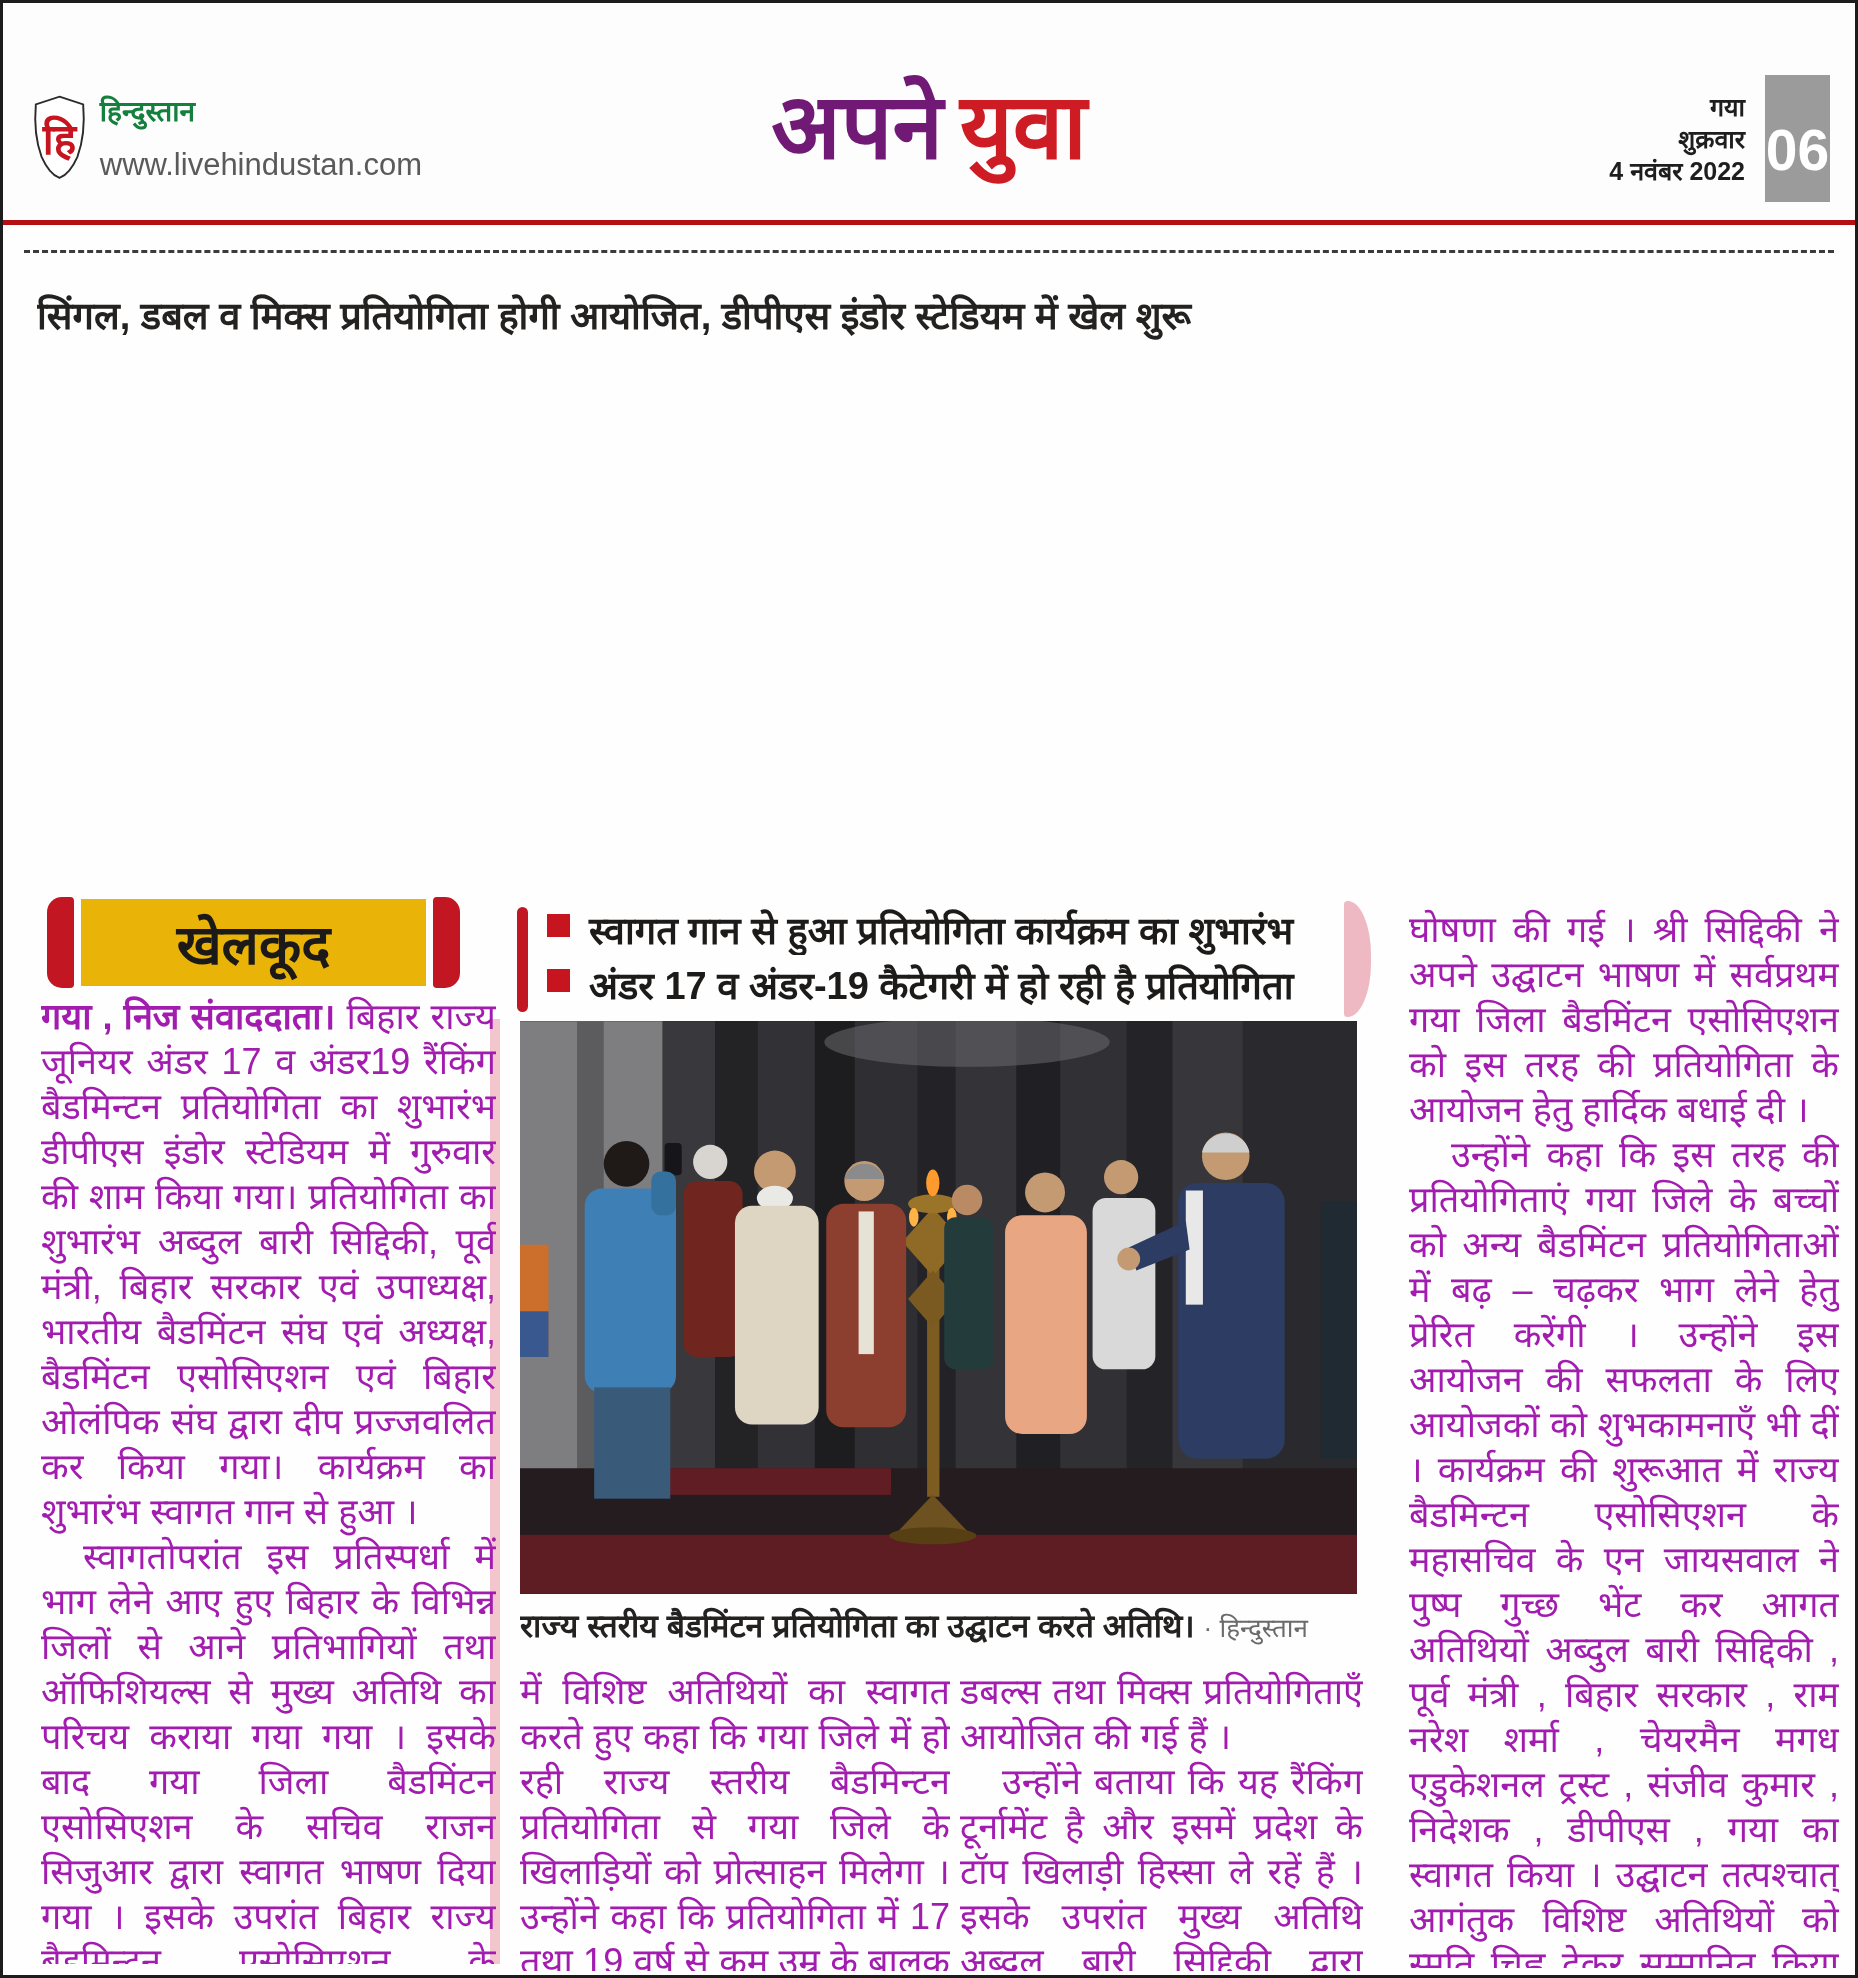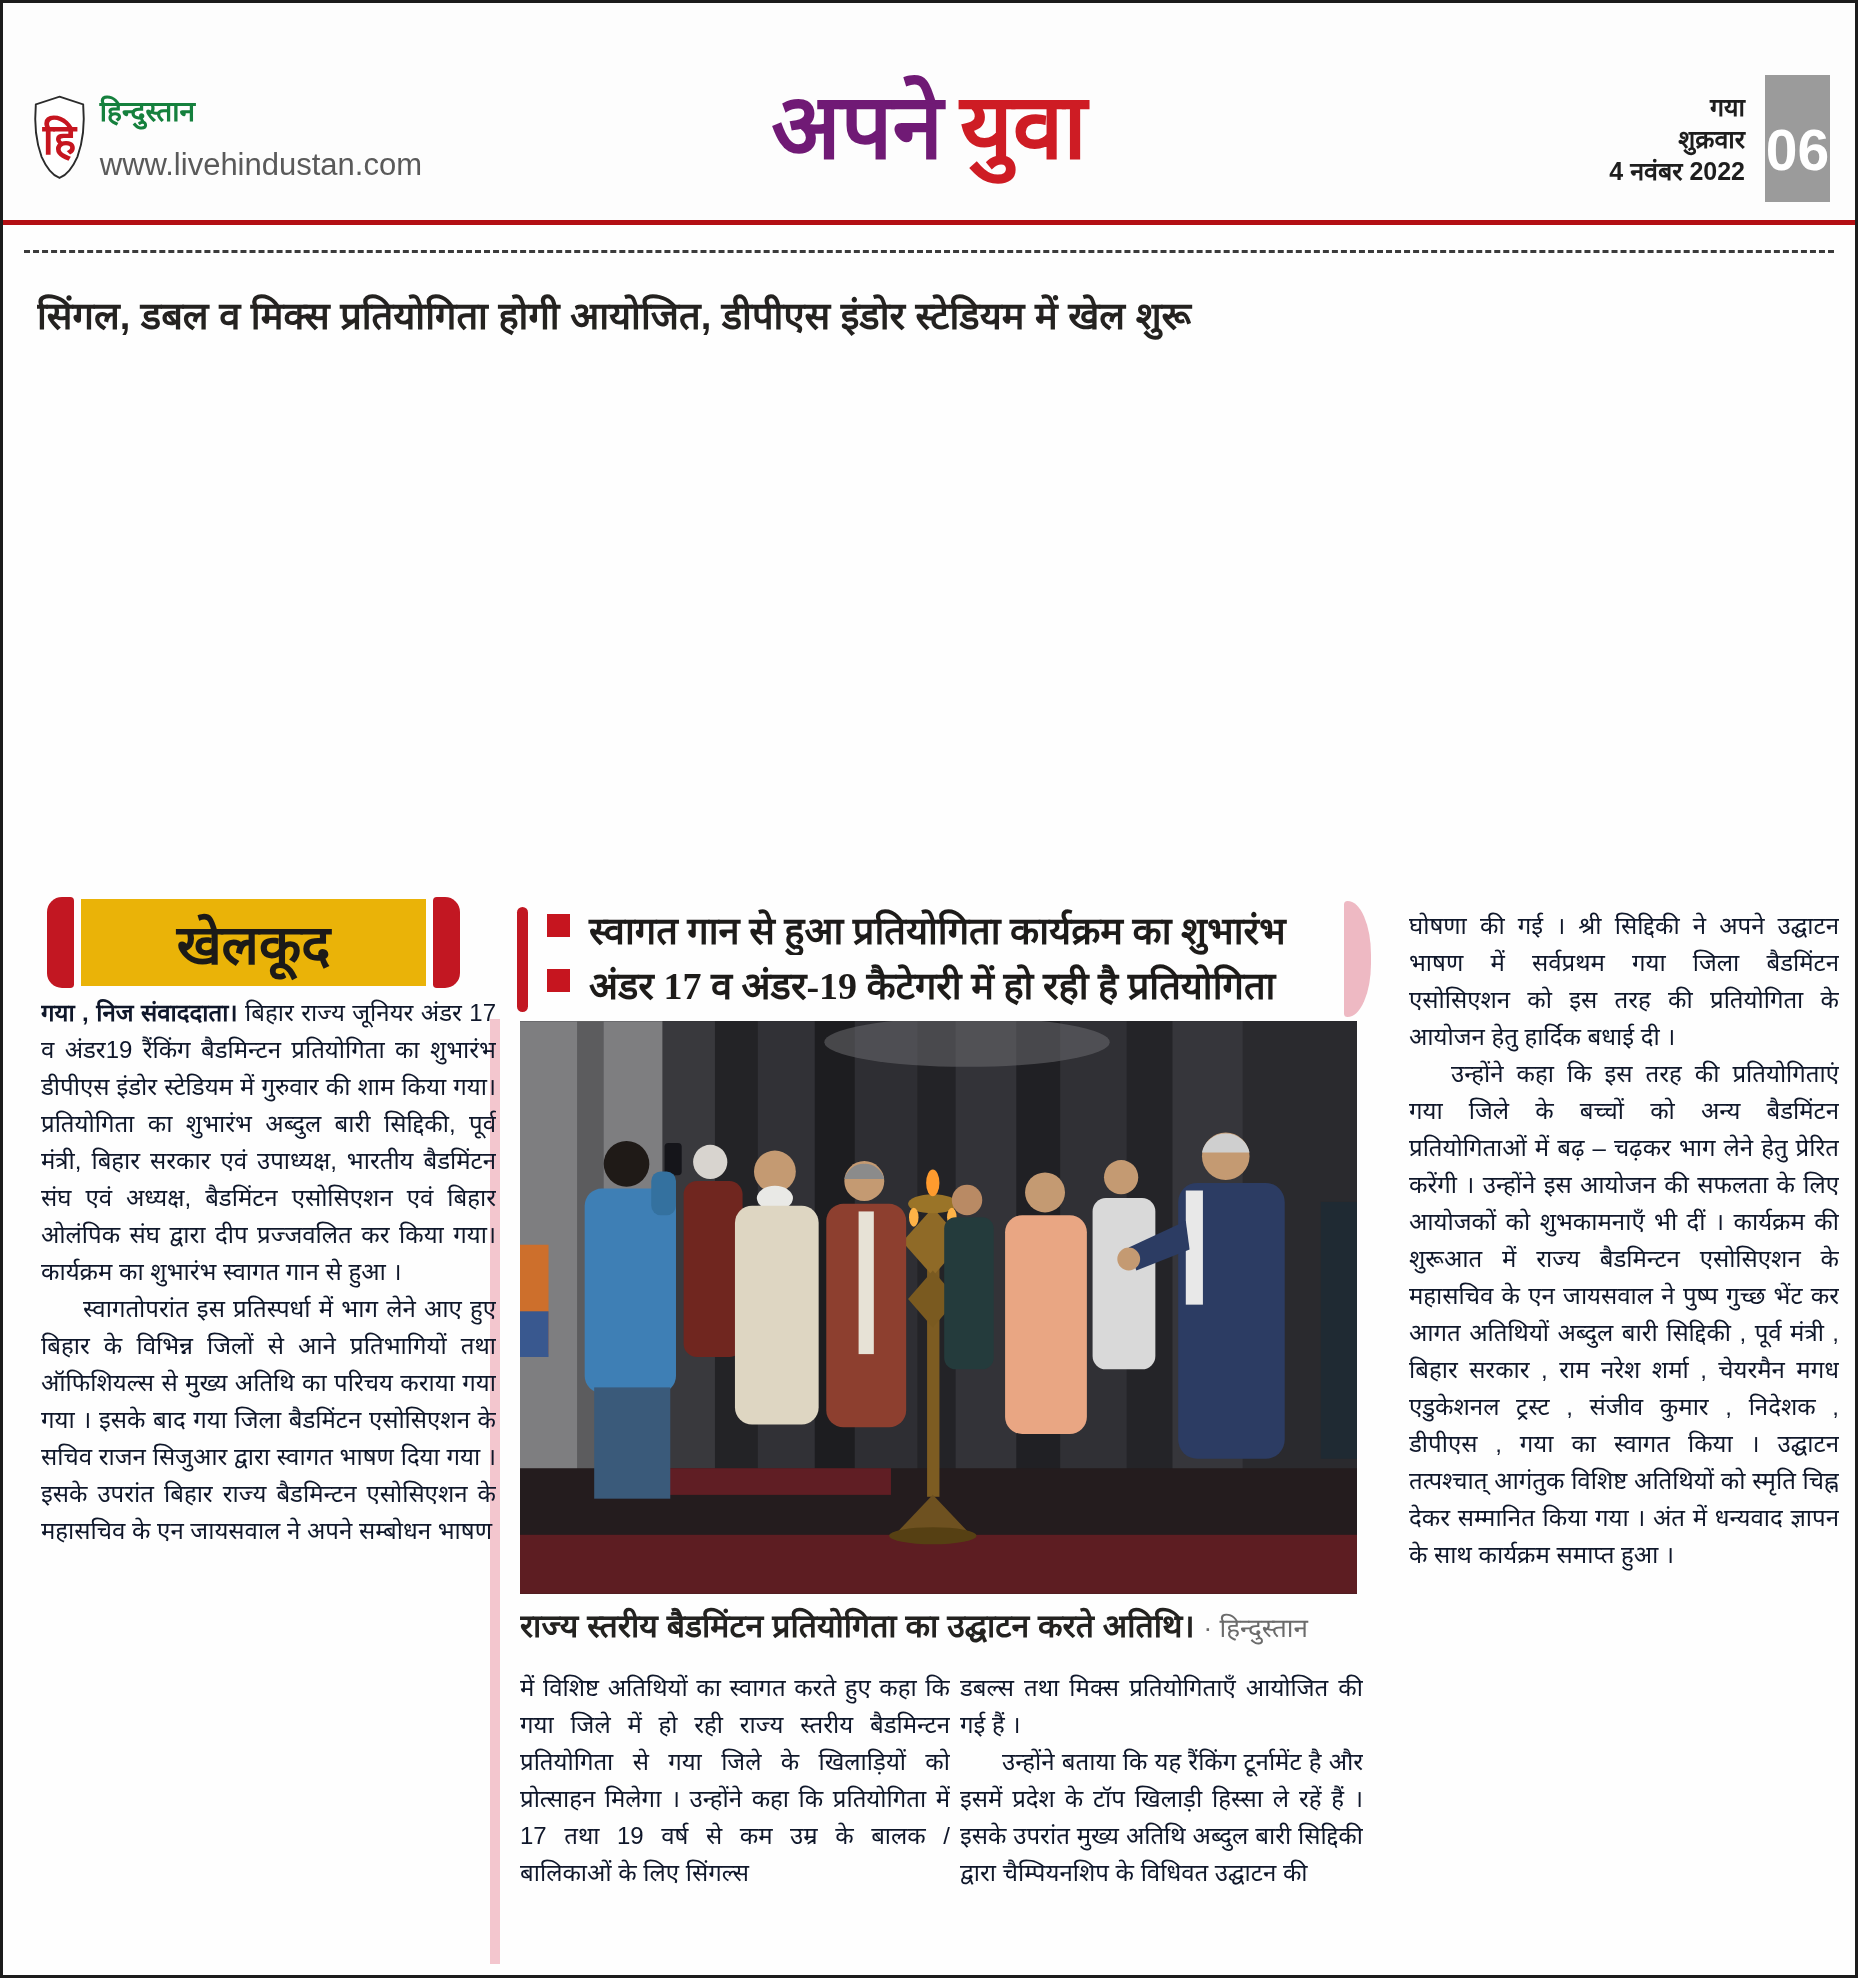--- a/index.html
+++ b/index.html
@@ -37,40 +37,40 @@
   
   .sport-tag { position:absolute; left:44px; top:894px; width:413px; height:91px; }
   .tag-cap { position:absolute; top:0; width:27px; height:91px; background:#c21722; }
   .tag-cap.left  { left:0;  border-radius:15px 3.8px 3.8px 15px; }
   .tag-cap.right { right:0; border-radius:3.8px 15px 15px 3.8px; }
   .tag-yellow { position:absolute; left:34px; right:34px; top:1.9px; bottom:1.9px; background:#eab308;
                 display:flex; align-items:center; justify-content:center;
                 font-size:55px; font-weight:800; color:#1c1a18; }
 
   
-  .bullets { position:absolute; left:514px; top:898px; width:856px; height:118px;font-family:Liberation Serif, serif; }
+  .bullets { position:absolute; left:514px; top:898px; width:856px; height:118px; }
   .red-bar-left { position:absolute; left:0; top:5.7px; width:11.4px; height:105px; background:#c21722; border-radius:5.7px; }
   .pink-curve { position:absolute; right:1.9px; top:0; width:27px; height:116px;
                 background:#eeb9c3; border-radius:3.8px 25px 25px 3.8px / 3.8px 57px 57px 3.8px; }
   .bullet-item { position:absolute; left:30px; right:42px; display:flex; gap:19px;
                  font-size:38px; font-weight:bold; color:#1d1b19; white-space:nowrap; overflow:hidden; }
   .bullet-item.b1 { top:1.9px; }
   .bullet-item.b2 { top:57px; }
   .bullet-sq { flex:0 0 auto; width:23px; height:23px; background:#c6151f; margin-top:11.4px; }
 
   .pink-divider { position:absolute; left:487px; top:1016px; width:9.5px; height:945px; background:#f3c6ce; }
 
   
   .photo { position:absolute; left:517px; top:1018px; width:837px; height:573px; background:#232325; overflow:hidden; }
   .caption { position:absolute; left:517px; top:1600px; width:843px; font-size:32px; font-weight:bold;
              color:#232220; white-space:nowrap; overflow:hidden; }
   .credit { font-size:26px; font-weight:normal; color:#6b6b6b; }
 
   
-  .bodycol { position:absolute; font-size:24px; line-height:37px; text-align:justify; color:#0f172a; overflow:hidden; }
+  .bodycol { position:absolute; font-size:36px; line-height:45px; text-align:justify; color:#a21caf; overflow:hidden; }
   .bodycol p + p { text-indent:42px; }
   .col-left   { left:38px;   top:991px; width:455px; height:970px; }
   .col-right  { left:1406px; top:904px;  width:430px; height:1061px; }
   .col-mid2   { left:517px;  top:1666px; width:430px; height:302px; }
   .col-mid3   { left:957px; top:1666px; width:403px; height:302px; }
   .dateline { font-weight:bold; }
 </style>
 </head>
 <body>
 

